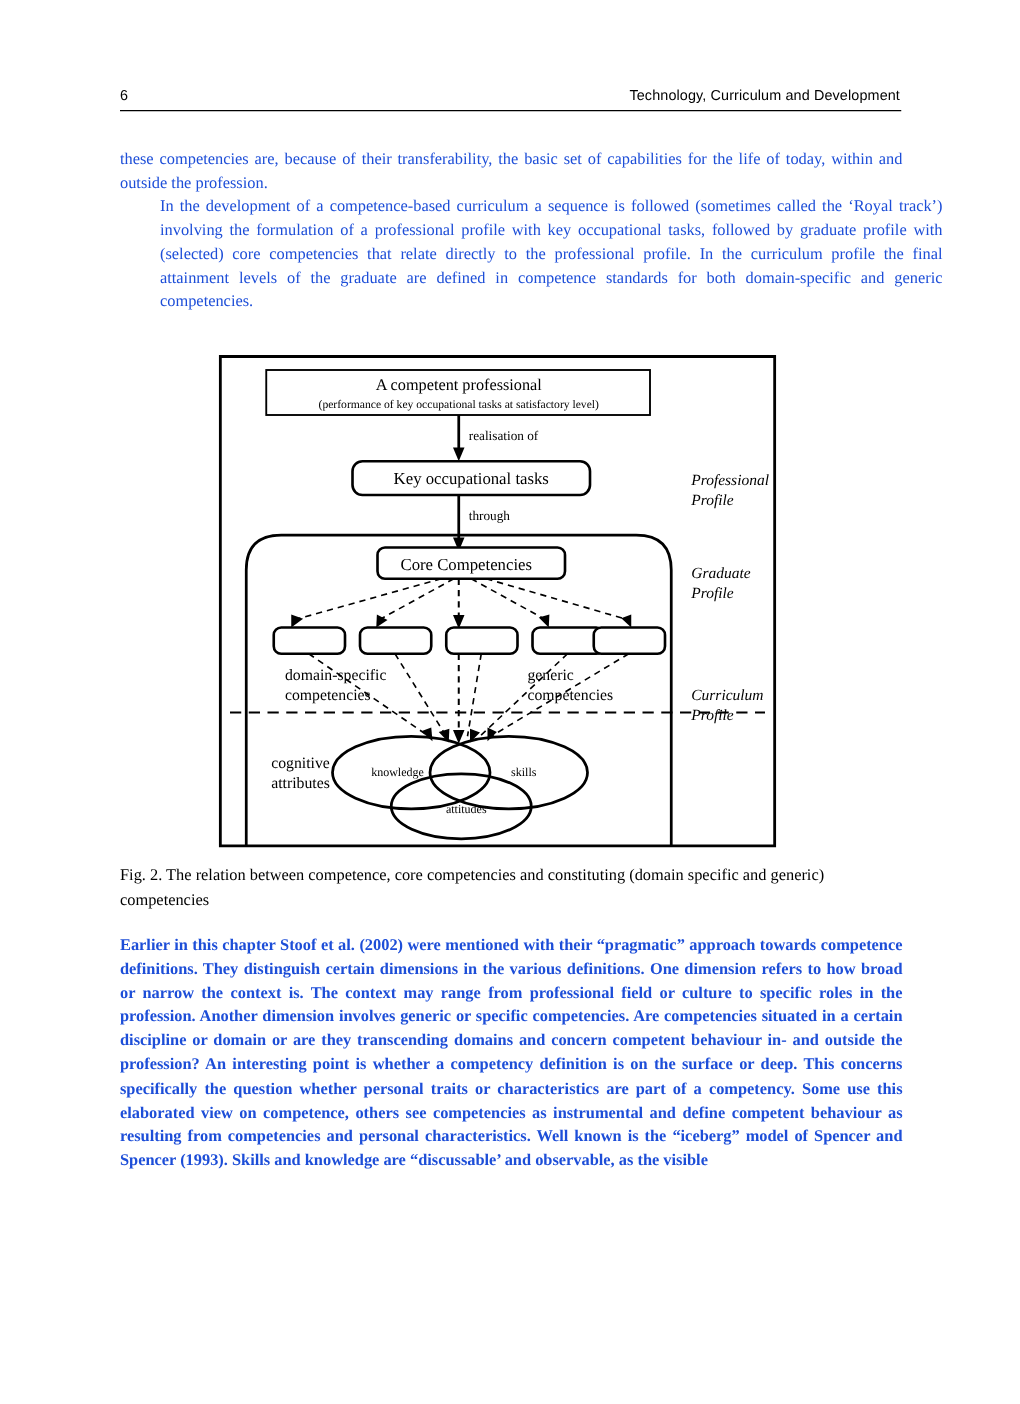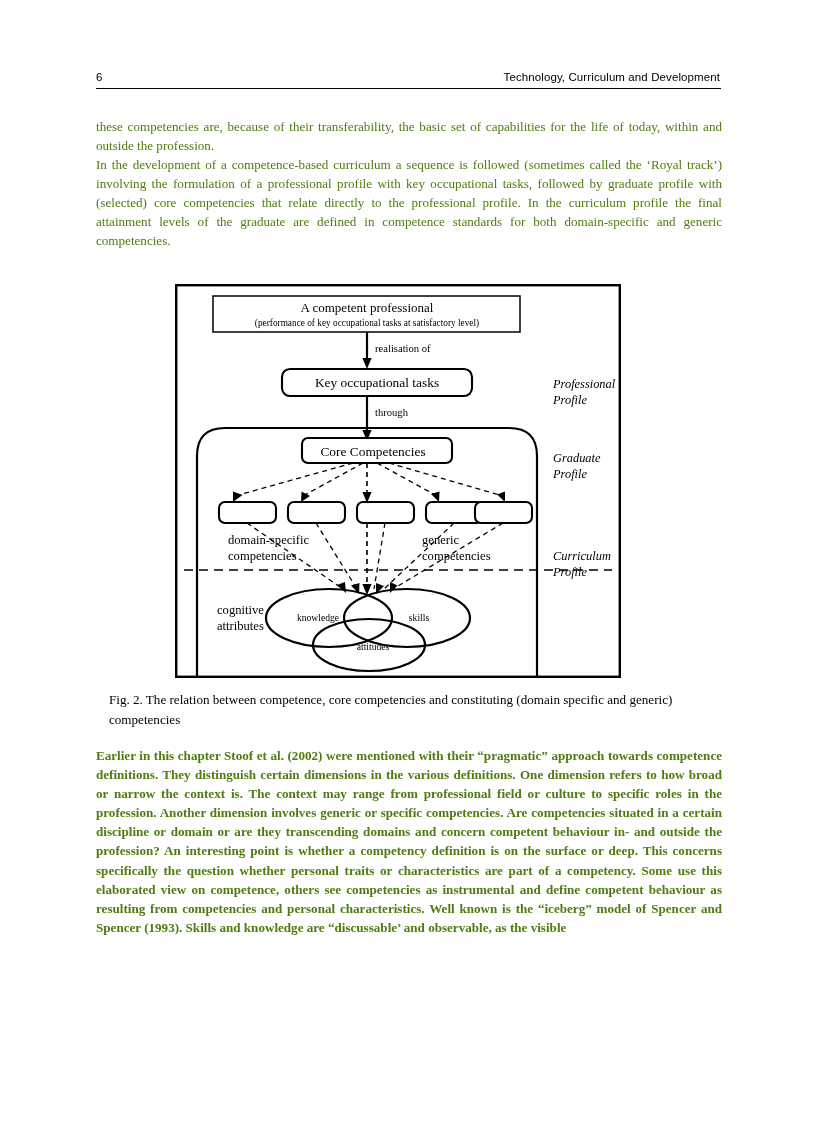--- a/index.html
+++ b/index.html
@@ -39,33 +39,32 @@
   }
   
   .body-block{
     position:absolute;
     left:96px;
     width:626px;
     font-size:13.1px;
     line-height:19.1px;
     text-align:justify;
     text-justify:inter-word;
-    color:#4d7c0f;
+    color:#1d4ed8;
   }
   #para1{top:117px;}
-  #para2{top:155px;}
+  #para2{top:155px;margin-left:32px;}
   #para3{top:746px;font-weight:bold;}
   .caption{
     position:absolute;
     left:96px;top:690px;
     width:600px;
     font-size:13.1px;
     line-height:19.6px;
     text-align:left;
-    margin-left:13px;
   }
   
   .figure{
     position:absolute;
     left:175px;top:284px;
     width:446px;height:472px;
   }
   svg{display:block;}
   text{font-family:"Liberation Serif", serif; fill:#000;}
   .t-box-main{font-size:13px;}

